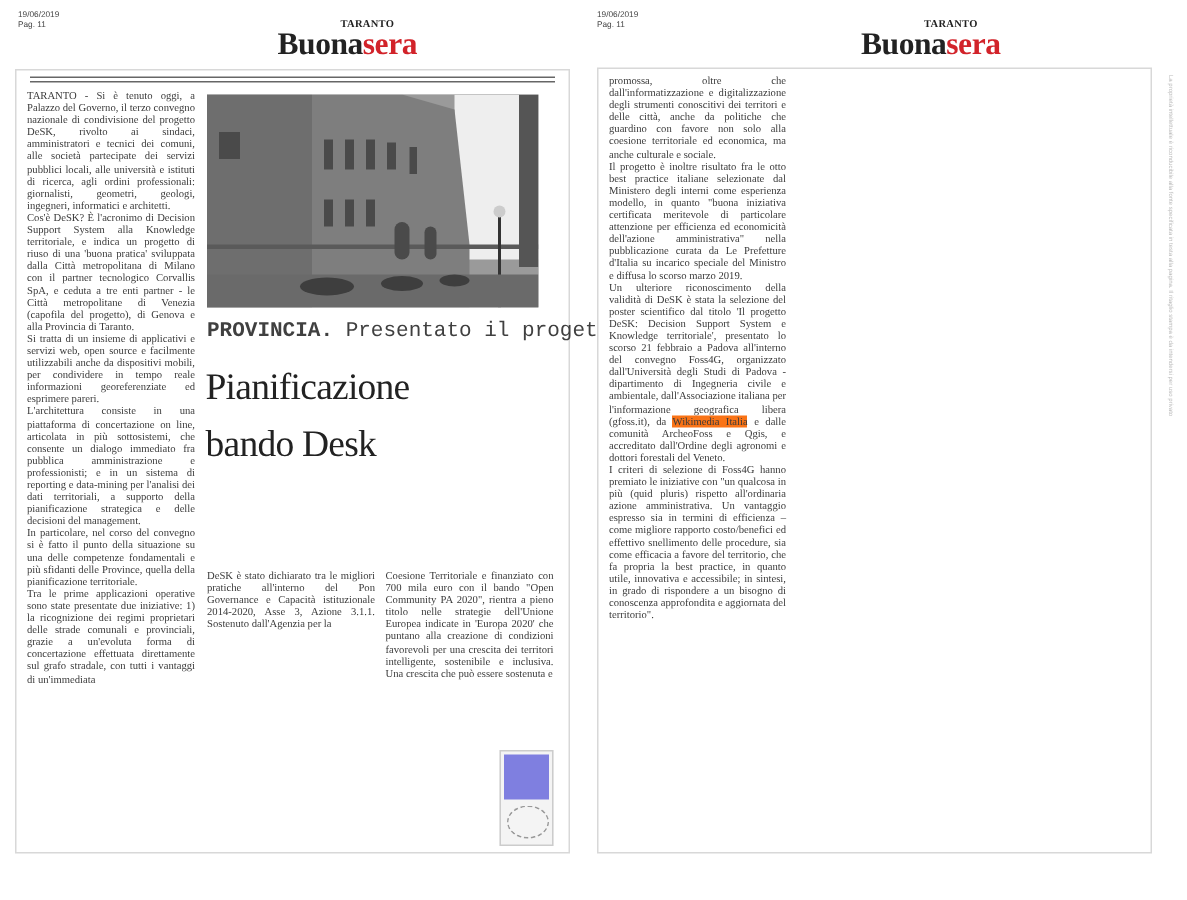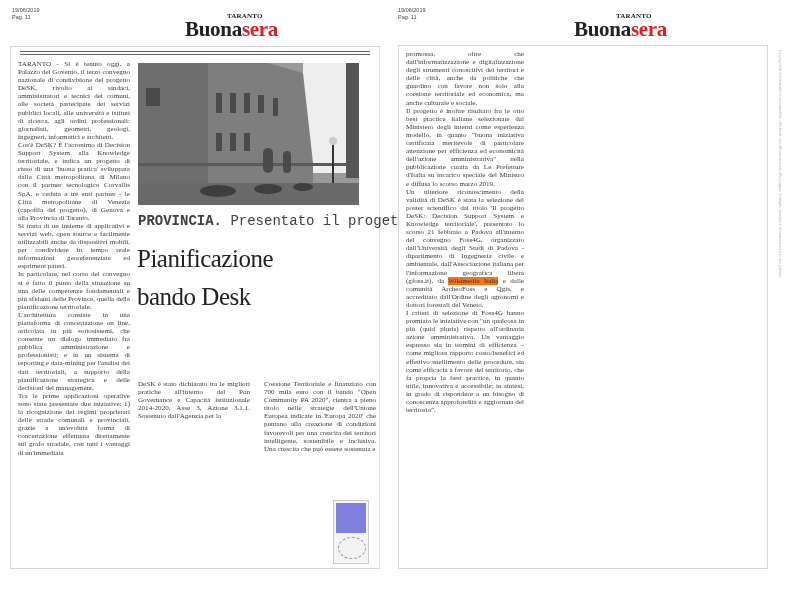--- a/index.html
+++ b/index.html
@@ -73,30 +73,30 @@
 
 <div class="headline" style="left:137px;top:240px;">
   <div>Pianificazione</div>
   <div>bando Desk</div>
 </div>
 
 <div class="col" style="left:18px;top:60px;width:112px;">
   <p>TARANTO - Si è tenuto oggi, a Palazzo del Governo, il terzo convegno nazionale di condivisione del progetto DeSK, rivolto ai sindaci, amministratori e tecnici dei comuni, alle società partecipate dei servizi pubblici locali, alle università e istituti di ricerca, agli ordini professionali: giornalisti, geometri, geologi, ingegneri, informatici e architetti.</p>
   <p>Cos'è DeSK? È l'acronimo di Decision Support System alla Knowledge territoriale, e indica un progetto di riuso di una 'buona pratica' sviluppata dalla Città metropolitana di Milano con il partner tecnologico Corvallis SpA, e ceduta a tre enti partner - le Città metropolitane di Venezia (capofila del progetto), di Genova e alla Provincia di Taranto.</p>
   <p>Si tratta di un insieme di applicativi e servizi web, open source e facilmente utilizzabili anche da dispositivi mobili, per condividere in tempo reale informazioni georeferenziate ed esprimere pareri.</p>
+  <p>L'architettura consiste in una piattaforma di concertazione on line, articolata in più sottosistemi, che consente un dialogo immediato fra pubblica amministrazione e professionisti; e in un sistema di reporting e data-mining per l'analisi dei dati territoriali, a supporto della pianificazione strategica e delle decisioni del management.</p>
   <p>In particolare, nel corso del convegno si è fatto il punto della situazione su una delle competenze fondamentali e più sfidanti delle Province, quella della pianificazione territoriale.</p>
-  <p>L'architettura consiste in una piattaforma di concertazione on line, articolata in più sottosistemi, che consente un dialogo immediato fra pubblica amministrazione e professionisti; e in un sistema di reporting e data-mining per l'analisi dei dati territoriali, a supporto della pianificazione strategica e delle decisioni del management.</p>
   <p>Tra le prime applicazioni operative sono state presentate due iniziative: 1) la ricognizione dei regimi proprietari delle strade comunali e provinciali, grazie a un'evoluta forma di concertazione effettuata direttamente sul grafo stradale, con tutti i vantaggi di un'immediata</p>
 </div>
 
 <div class="col" style="left:138px;top:380px;width:112px;">
   <p>DeSK è stato dichiarato tra le migliori pratiche all'interno del Pon Governance e Capacità istituzionale 2014-2020, Asse 3, Azione 3.1.1. Sostenuto dall'Agenzia per la</p>
 </div>
 
-<div class="col" style="left:264px;top:380px;width:112px;">
+<div class="col" style="left:257px;top:380px;width:112px;">
   <p>Coesione Territoriale e finanziato con 700 mila euro con il bando "Open Community PA 2020", rientra a pieno titolo nelle strategie dell'Unione Europea indicate in 'Europa 2020' che puntano alla creazione di condizioni favorevoli per una crescita dei territori intelligente, sostenibile e inclusiva. Una crescita che può essere sostenuta e</p>
 </div>
 
 <div class="thumb" style="left:333px;top:500px;width:34px;height:62px;">
   <div style="position:absolute;left:2px;top:2px;width:30px;height:30px;background:#7f7fe0;"></div>
   <div style="position:absolute;left:4px;top:36px;width:26px;height:20px;border-radius:50%;border:1px dashed #999;"></div>
 </div>
 
 <div class="meta" style="left:398px;top:7px;">
   <div>19/06/2019</div>

